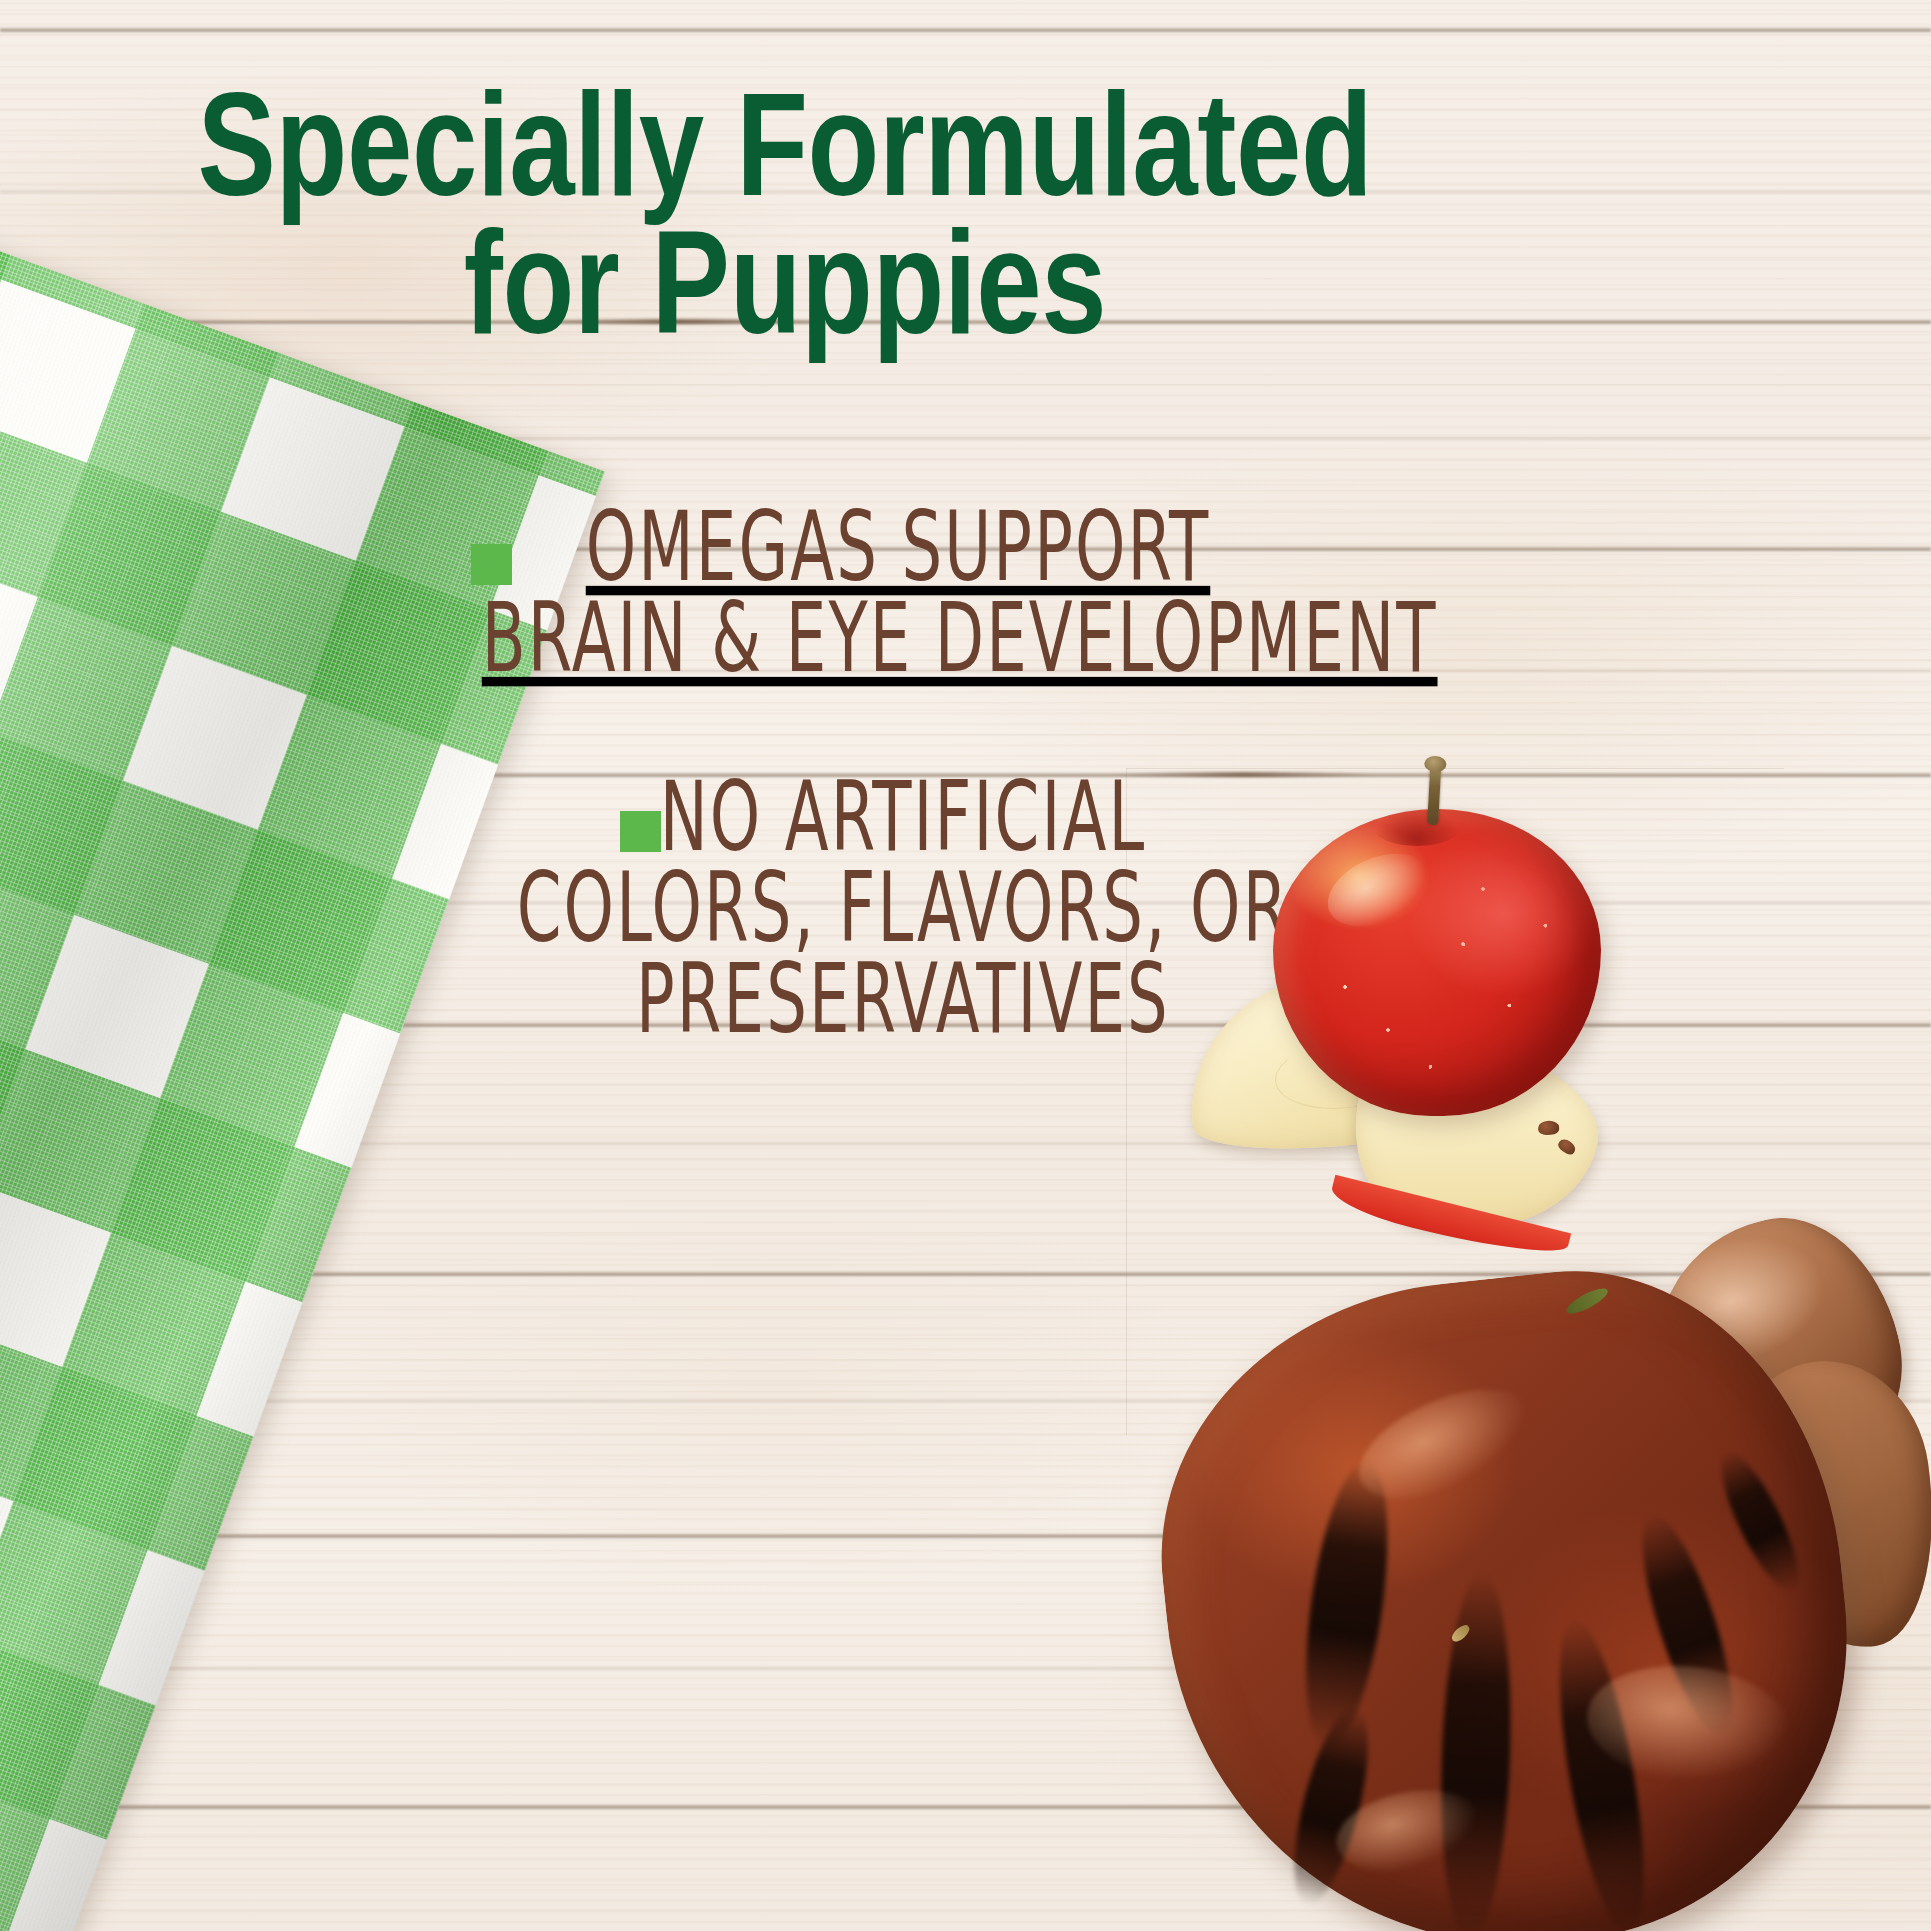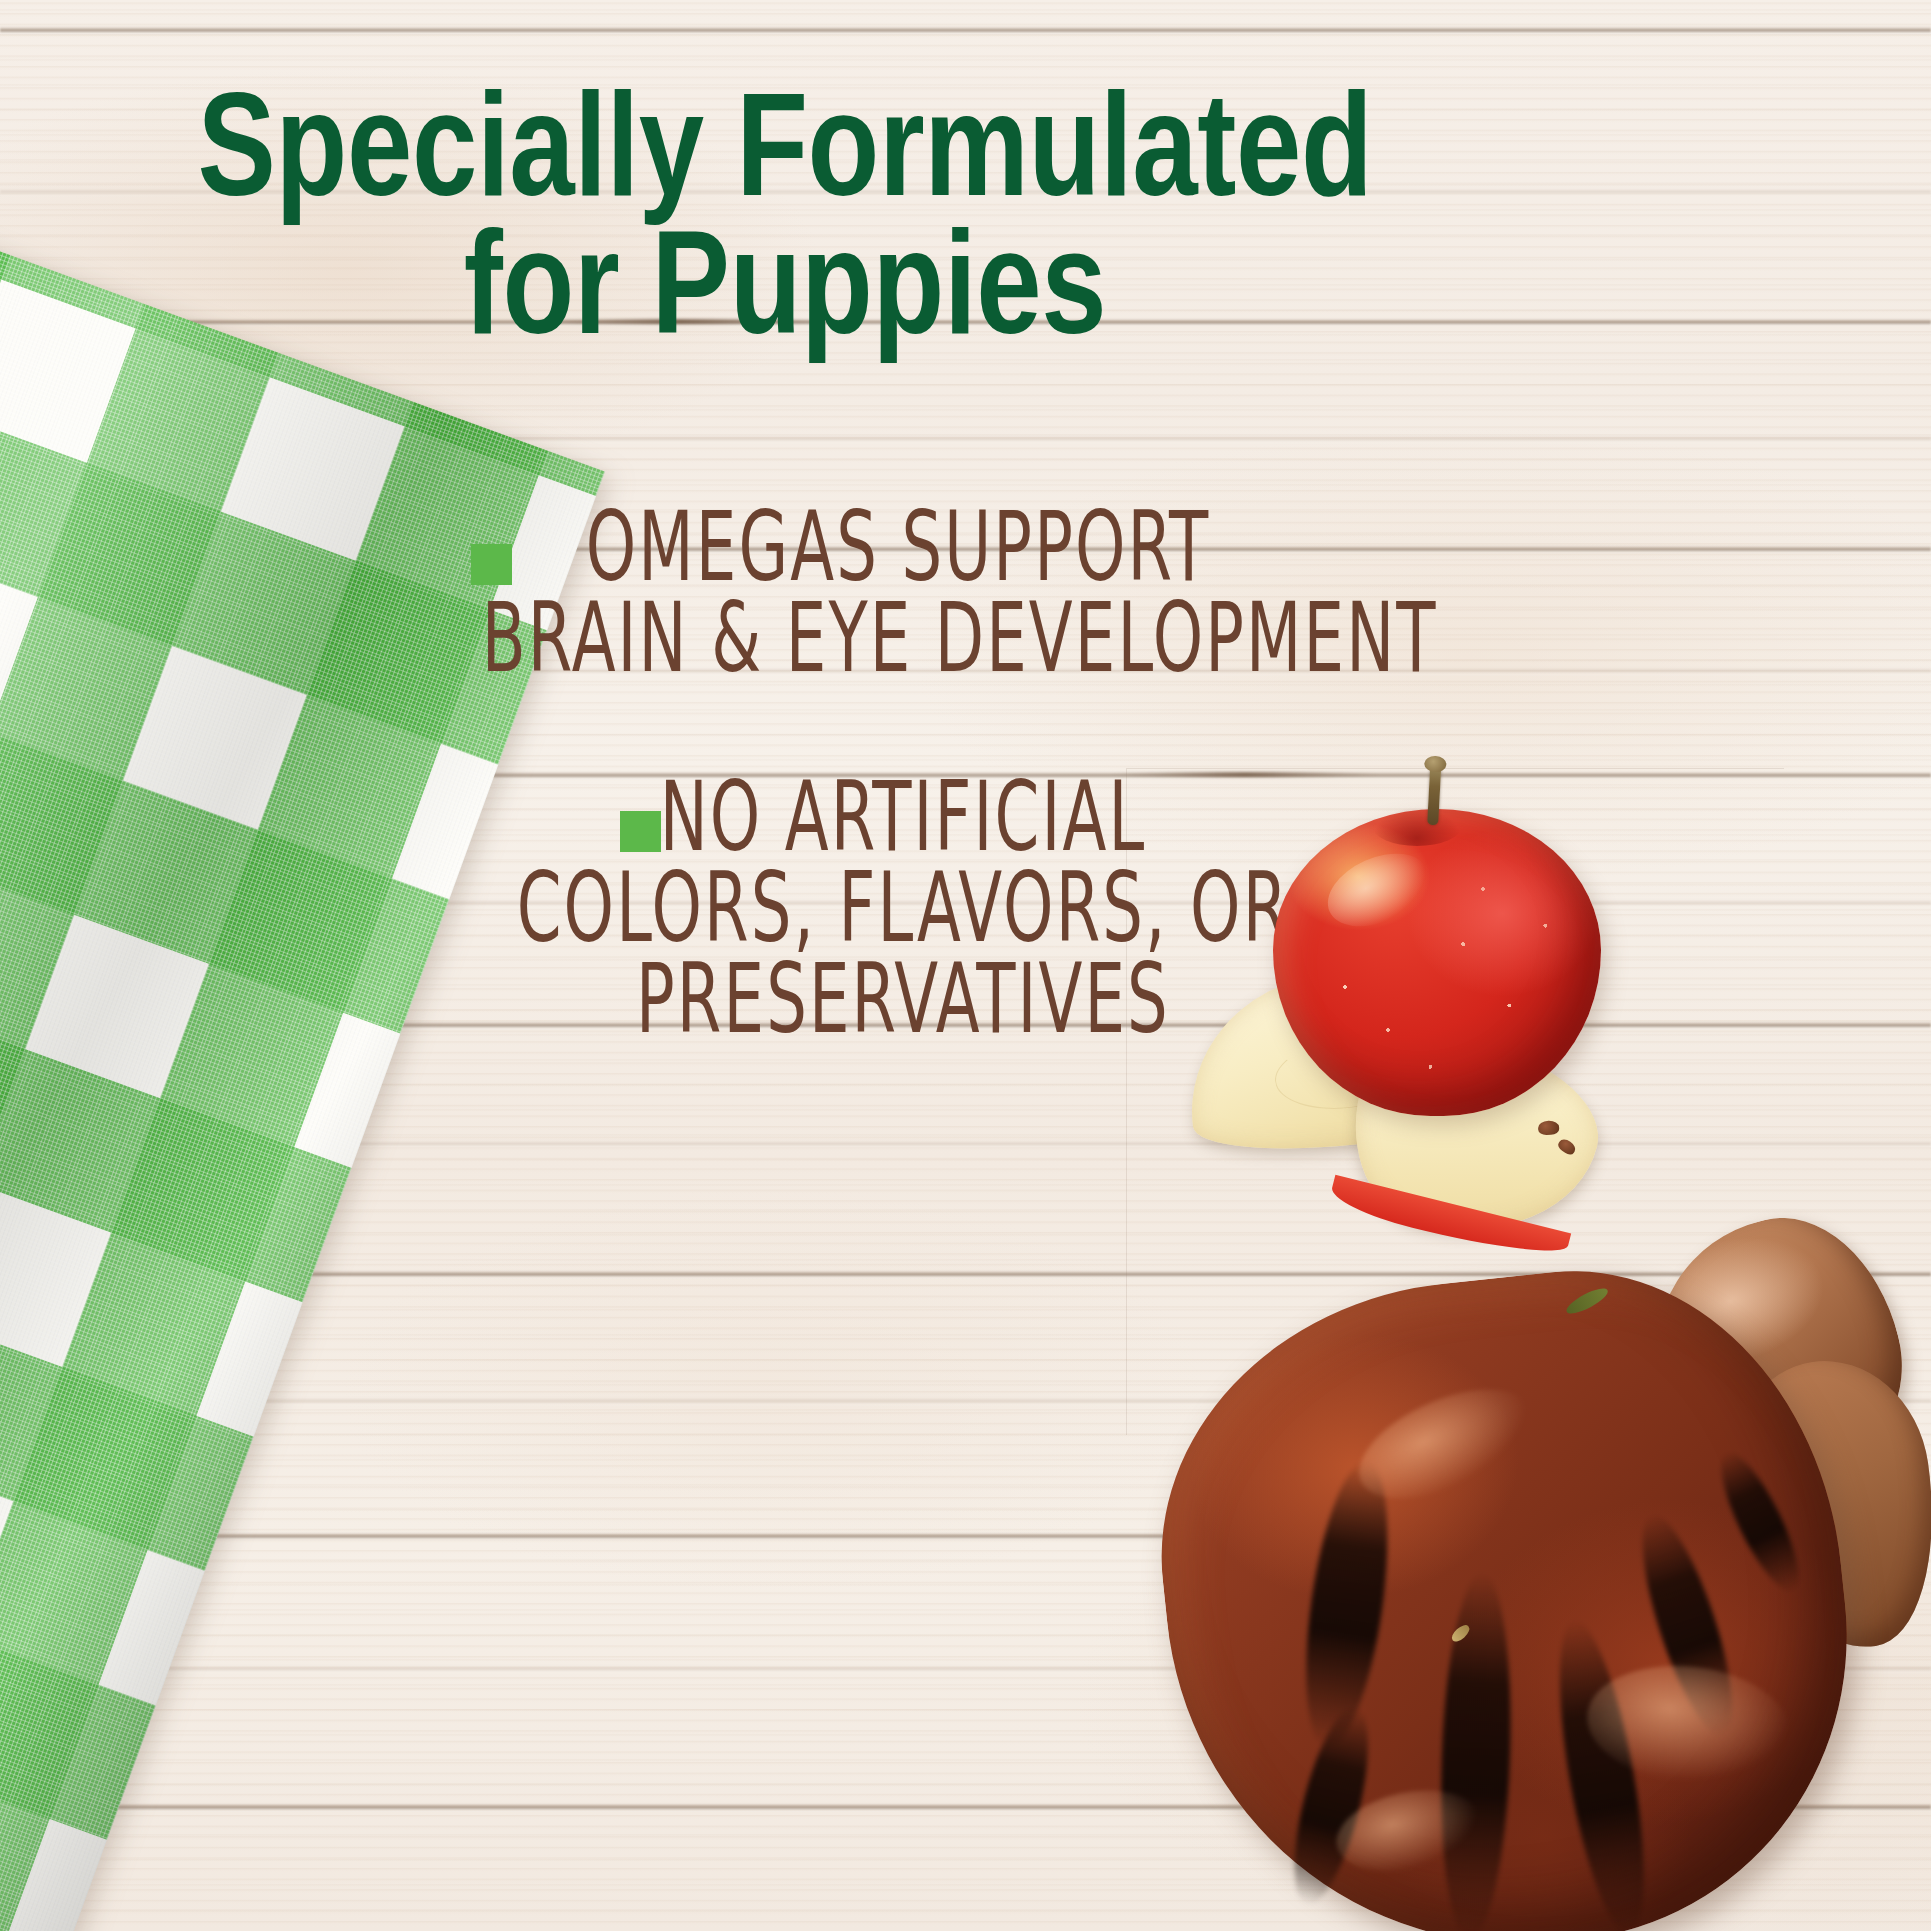--- a/index.html
+++ b/index.html
@@ -185,21 +185,21 @@
     font-size: 81px;
     line-height: 1.12;
     letter-spacing: 2.4px;
     color: #6b4230;
     transform: scaleX(0.88) scaleY(1.18);
     transform-origin: center;
     white-space: nowrap;
   }
   
   #grp-omegas .bullet-sq { left: 104px; top: 42px; }
-  #grp-omegas .blines { padding-left: 58px; }
+  #grp-omegas .blines { padding-left: 58px; text-decoration: underline; }
   #grp-digest  .bullet-sq { left: 193px; top: 37px; }
   #grp-digest  .blines { padding-left: 70px; }
   #grp-noartif .bullet-sq { left: 253px; top: 39px; }
   #grp-noartif .blines { padding-left: 68px; text-align: center; }
 
   
   #apple-whole {
     position: absolute;
     left: 1273px;
     top: 809px;

